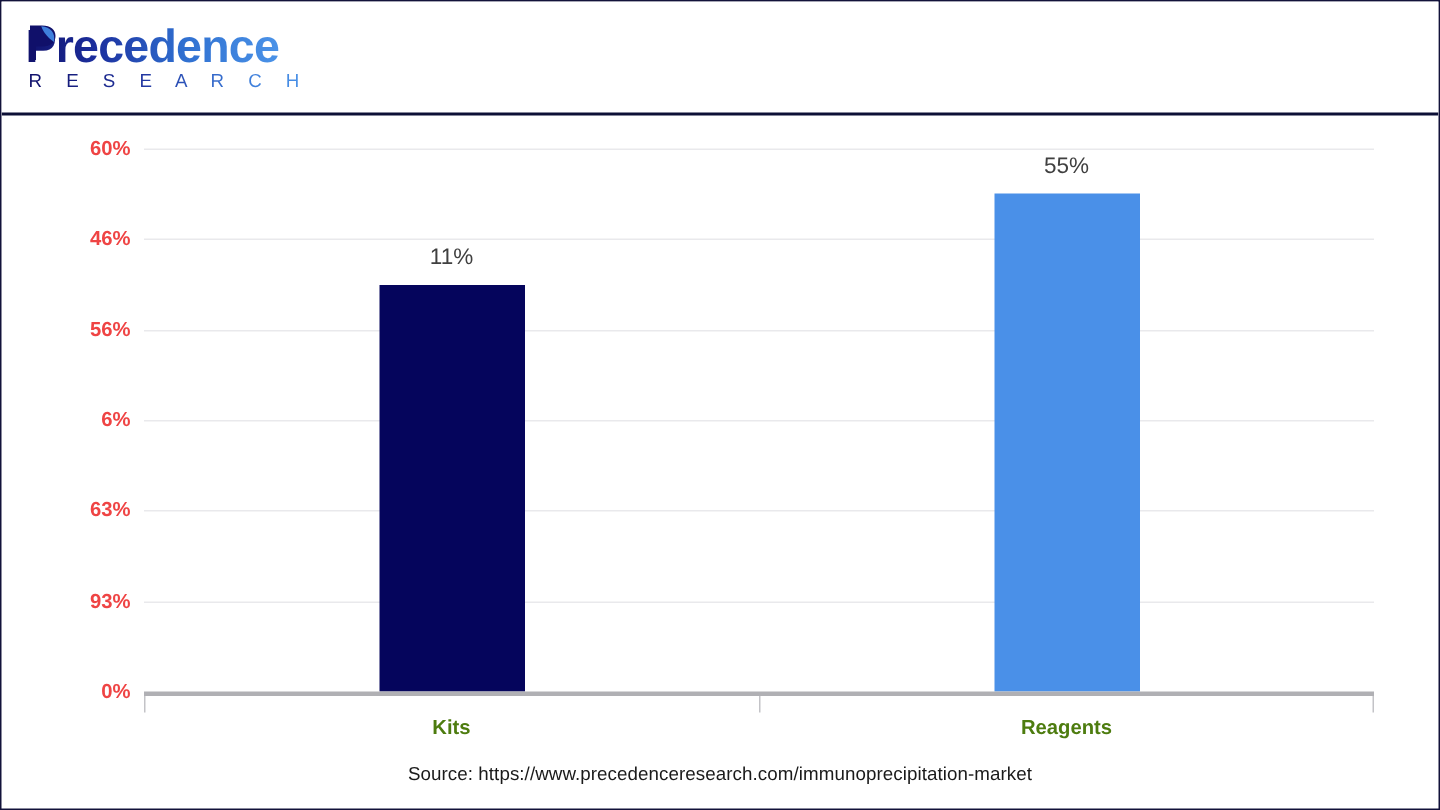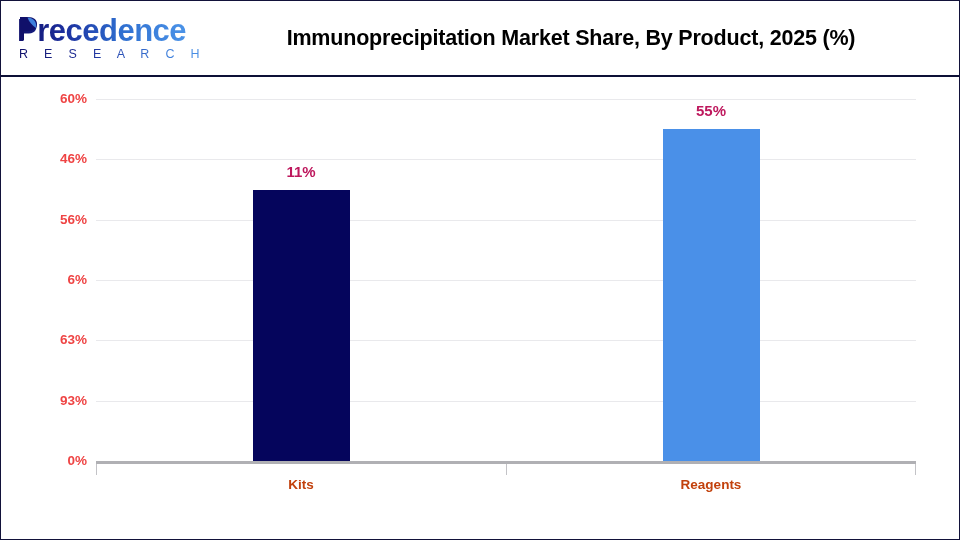--- a/index.html
+++ b/index.html
@@ -144,30 +144,30 @@
   }
 
   .bar {
     position: absolute;
     bottom: 0;
   }
   .bar-value {
     position: absolute;
     text-align: center;
     font-size: 15px;
-    font-weight: bold;
-    color: #be185d;
+    font-weight: normal;
+    color: #404040;
     white-space: nowrap;
   }
   .cat-label {
     position: absolute;
     text-align: center;
     font-size: 13.5px;
     font-weight: bold;
-    color: #c2410c;
+    color: #4d7c0f;
     white-space: nowrap;
   }
 
   
   #source-note {
     position: absolute;
     left: 0;
     top: 508px;
     width: 958px;
     text-align: center;
@@ -185,21 +185,20 @@
 
     <div id="logo">
       <div id="logo-word">Precedence</div>
       <svg id="logo-mark" viewBox="0 0 22 26">
         <path d="M2 2 L10 2 C16 2 19 5 19 9 C19 13 16 16 10 16 L6 16 L6 25 L2 25 Z" fill="#10106a"></path>
         <path d="M9.5 2.5 C16 3 19 7 18 13 C14.5 10.5 11 7 9.5 2.5 Z" fill="#3f7fdc"></path>
       </svg>
       <div id="logo-sub">R E S E A R C H</div>
     </div>
 
-    <div id="chart-title">Immunoprecipitation Market Share, By Product, 2025 (%)</div>
   </div>
 
   <div id="plot">
     <div id="gridlines">
         <div class="gridline" style="top: 321.667px;"></div>
         <div class="gridline" style="top: 261.333px;"></div>
         <div class="gridline" style="top: 201px;"></div>
         <div class="gridline" style="top: 140.667px;"></div>
         <div class="gridline" style="top: 80.3333px;"></div>
         <div class="gridline" style="top: 20px;"></div>
@@ -224,13 +223,14 @@
         <div class="axis-tick" style="left: 95px; top: 385px;"></div>
         <div class="axis-tick" style="left: 505px; top: 385px;"></div>
         <div class="axis-tick" style="left: 914px; top: 385px;"></div>
       </div>
     <div id="catlabels">
         <div class="cat-label" style="left: 220px; width: 160px; top: 398px;">Kits</div>
         <div class="cat-label" style="left: 630px; width: 160px; top: 398px;">Reagents</div>
       </div>
   </div>
 
+  <div id="source-note">Source: https://www.precedenceresearch.com/immunoprecipitation-market</div>
 </div>
 
 </body></html>

